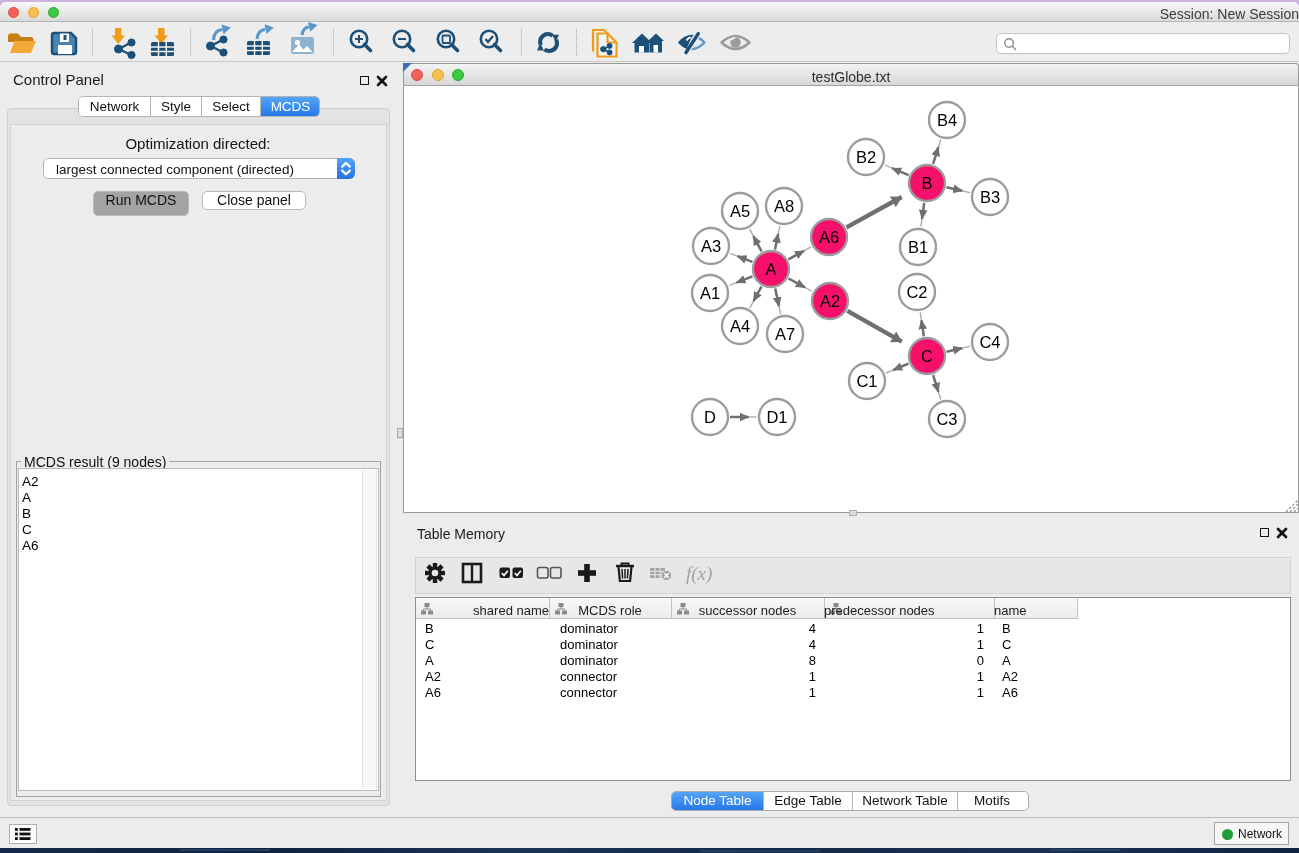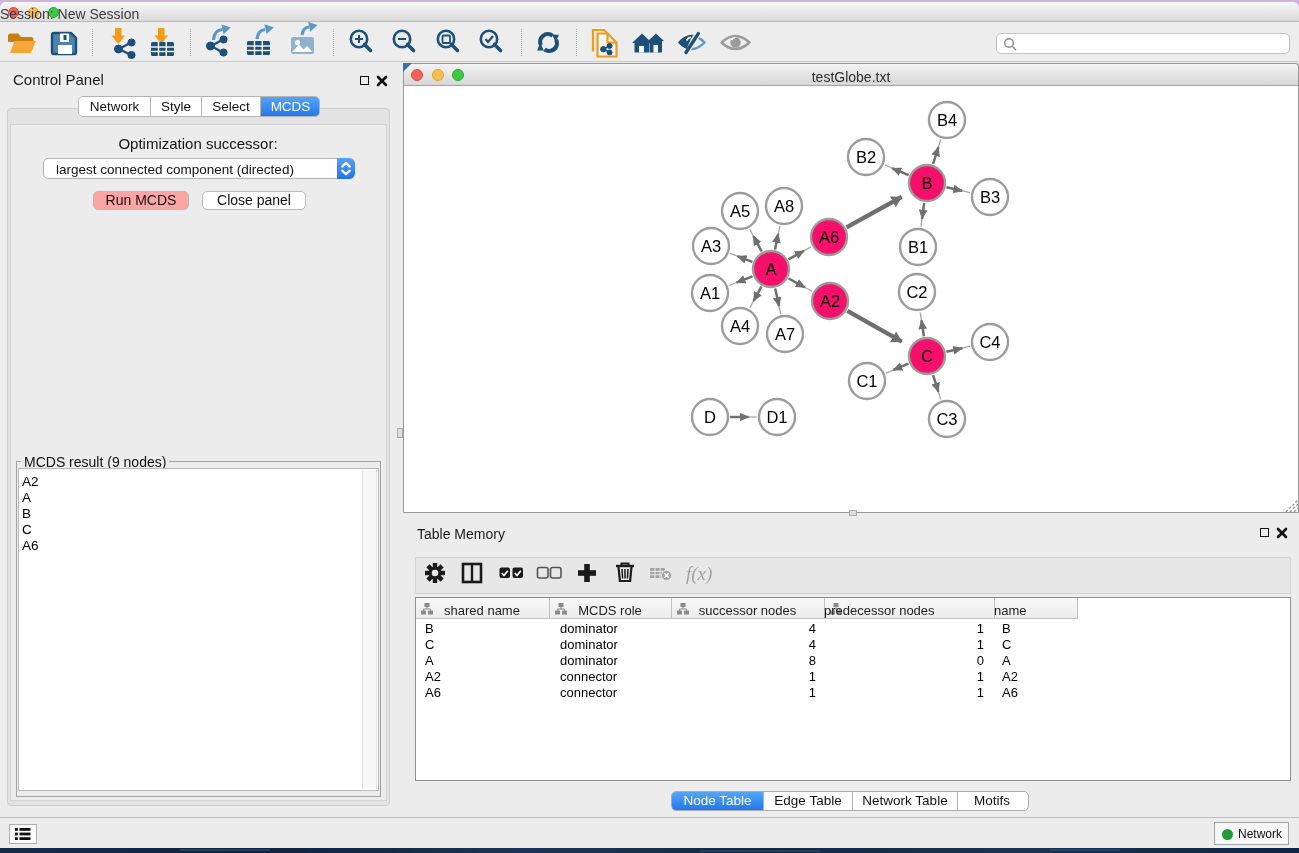--- a/index.html
+++ b/index.html
@@ -12,21 +12,21 @@
 </style></head><body>
 <div style="position:absolute;left:0;top:2px;width:1299px;height:846px;background:#ececec;border-radius:6px 6px 0 0"></div>
 <div style="position:absolute;left:0;top:848px;width:1299px;height:5px;background:linear-gradient(90deg,#152a4a,#0f2240 20%,#1b3356 40%,#122947 60%,#1a3154 80%,#0f2442)"></div>
 <div style="position:absolute;left:180px;top:849px;width:90px;height:2px;background:#2a4a74;opacity:0.7"></div>
 <div style="position:absolute;left:700px;top:850px;width:120px;height:2px;background:#2a4a74;opacity:0.6"></div>
 <div style="position:absolute;left:1050px;top:849px;width:70px;height:2px;background:#2a4a74;opacity:0.7"></div>
 <div style="position:absolute;left:0;top:2px;width:1299px;height:20px;background:linear-gradient(#f7f7f7,#dadada);border-bottom:1px solid #b8b8b8;border-radius:6px 6px 0 0"></div>
 <div style="position:absolute;left:7.5px;top:7px;width:11px;height:11px;border-radius:50%;background:#f3615b;border:1px solid #dd4b43"></div>
 <div style="position:absolute;left:27.5px;top:7px;width:11px;height:11px;border-radius:50%;background:#f6bf50;border:1px solid #dfa428"></div>
 <div style="position:absolute;left:47.5px;top:7px;width:11px;height:11px;border-radius:50%;background:#3ec844;border:1px solid #27ab32"></div>
-<div style="position:absolute;left:0;top:6px;width:1299px;height:14px;text-align:left;font-size:14px;color:#3c3c3c">Session: New Session</div>
+<div style="position:absolute;left:0;top:6px;width:1299px;height:14px;text-align:right;font-size:14px;color:#3c3c3c">Session: New Session</div>
 <div style="position:absolute;left:0;top:22px;width:1299px;height:40px;background:#ededed;border-bottom:1px solid #c9c9c9"></div>
 <div style="position:absolute;left:92px;top:29px;width:0;height:27px;border-left:1px dotted #a9a9a9"></div>
 <div style="position:absolute;left:190px;top:29px;width:0;height:27px;border-left:1px dotted #a9a9a9"></div>
 <div style="position:absolute;left:333px;top:29px;width:0;height:27px;border-left:1px dotted #a9a9a9"></div>
 <div style="position:absolute;left:521px;top:29px;width:0;height:27px;border-left:1px dotted #a9a9a9"></div>
 <div style="position:absolute;left:576px;top:29px;width:0;height:27px;border-left:1px dotted #a9a9a9"></div>
 <svg class="abs" style="left:0;top:0" width="780" height="64">
     <g>
       <path d="M8,53 L8,36 q0,-2.5 2.5,-2.5 l7.5,0 l3,3.5 l10,0 q2.5,0 2.5,2.5 l0,2.5 l-25.5,0 z" fill="#c87e12"></path>
       <path d="M10,53 L14.5,41 l21.5,0 L31,53 z" fill="#f4a737"></path>
@@ -164,29 +164,29 @@
 <div style="position:absolute;left:360px;top:76px;width:9px;height:9px;border:1.6px solid #111"></div>
 <svg class="abs" style="left:376px;top:75px" width="12" height="12">
     <g stroke="#111" stroke-width="2.6" stroke-linecap="round">
       <line x1="2" y1="2" x2="10" y2="10"></line>
       <line x1="10" y1="2" x2="2" y2="10"></line>
     </g>
   </svg>
 <div style="position:absolute;left:7px;top:108px;width:383px;height:698px;background:#e3e3e3;border:1px solid #cecece;border-radius:4px"></div>
 <div style="position:absolute;left:10px;top:124px;width:377px;height:677px;background:#ececec;border:1px solid #d2d2d2"></div>
 <div style="position:absolute;left:78px;top:96px;width:242px;height:21px;border:1px solid #b4b4b4;border-radius:5px;background:#fff;overflow:hidden;white-space:nowrap"><span class="seg" style="width:72px;line-height:19px">Network</span><span class="seg" style="width:51px;line-height:19px">Style</span><span class="seg" style="width:59px;line-height:19px">Select</span><span class="seg selseg" style="width:59px;line-height:19px">MCDS</span></div>
-<div style="position:absolute;left:43px;top:135px;width:310px;text-align:center;font-size:15px;color:#151515">Optimization successor:</div>
+<div style="position:absolute;left:43px;top:135px;width:310px;text-align:center;font-size:15px;color:#151515">Optimization directed:</div>
 <div style="position:absolute;left:43px;top:158px;width:312px;height:21px;background:#fff;border:1px solid #b2b2b2;border-radius:5px">
     <span style="position:absolute;left:12px;top:2.5px;font-size:13.5px;color:#111">largest connected component (directed)</span>
     <span style="position:absolute;right:-1px;top:-1px;width:18px;height:21px;background:linear-gradient(#54a3f6,#2373e5);border-radius:0 6px 6px 0"><svg width="18" height="21">
         <path d="M5.2,8.6 L9,4.9 L12.8,8.6" stroke="#fff" stroke-width="2.2" fill="none" stroke-linecap="round" stroke-linejoin="round"></path>
         <path d="M5.2,12.6 L9,16.3 L12.8,12.6" stroke="#fff" stroke-width="2.2" fill="none" stroke-linecap="round" stroke-linejoin="round"></path>
       </svg></span>
   </div>
-<div style="position:absolute;left:93px;top:191px;width:96px;height:19px;background:#fca5a5;border:1px solid #b9b9b9;border-radius:5px;text-align:center;font-size:14px;line-height:17px;color:#111">Run MCDS</div>
+<div style="position:absolute;left:93px;top:191px;width:96px;height:25px;background:#a3a3a3;border:1px solid #b9b9b9;border-radius:5px;text-align:center;font-size:14px;line-height:17px;color:#111">Run MCDS</div>
 <div style="position:absolute;left:202px;top:191px;width:104px;height:19px;background:#fff;border:1px solid #b9b9b9;border-radius:5px;text-align:center;font-size:14px;line-height:17px;color:#111">Close panel</div>
 <div style="position:absolute;left:16px;top:461px;width:365px;height:336px;border:1px solid #a2a2a2"></div>
 <div style="position:absolute;left:21px;top:454px;font-size:14px;color:#111;background:#ececec;padding:0 3px">MCDS result (9 nodes)</div>
 <div style="position:absolute;left:18px;top:468px;width:361px;height:323px;background:#fff;border:1px solid #b9b9b9">
     <div style="position:absolute;left:3px;top:5px;font-size:13.5px;line-height:16px;color:#000">A2<br>A<br>B<br>C<br>A6</div>
     <div style="position:absolute;left:343px;top:1px;width:15px;height:319px;background:#f7f7f7;border-left:1px solid #e4e4e4;border-right:1px solid #e4e4e4"></div>
   </div>
 <div style="position:absolute;left:396.5px;top:428px;width:6px;height:10px;background:#dcdcdc;border:1px solid #ababab"></div>
 <div style="position:absolute;left:403px;top:63px;width:896px;height:450px;background:#fff;border:1px solid #999;border-radius:4px 4px 0 0"></div>
 <div style="position:absolute;left:403px;top:63px;width:896px;height:23px;background:linear-gradient(#f3f3f3,#d7d7d7);border:1px solid #999;border-bottom:1px solid #a3a3a3;border-radius:4px 4px 0 0"></div>
@@ -366,21 +366,21 @@
       <rect x="0" y="7.5" width="5" height="4"></rect>
       <rect x="7" y="7.5" width="5" height="4"></rect>
       <g stroke="#8a8a8a" stroke-width="1">
         <line x1="6" y1="4" x2="6" y2="6"></line>
         <line x1="2.5" y1="6" x2="9.5" y2="6"></line>
         <line x1="2.5" y1="6" x2="2.5" y2="7.5"></line>
         <line x1="9.5" y1="6" x2="9.5" y2="7.5"></line>
       </g>
     </g>
   </svg>
-<div style="position:absolute;left:415px;top:603px;width:134px;text-align:center;font-size:13px;color:#222">shared name</div>
+<div style="position:absolute;left:415px;top:603px;width:134px;text-align:right;font-size:13px;color:#222">shared name</div>
 <svg class="abs" style="left:555px;top:603px" width="12" height="12">
     <g fill="#8a8a8a">
       <rect x="3.5" y="0" width="5" height="4"></rect>
       <rect x="0" y="7.5" width="5" height="4"></rect>
       <rect x="7" y="7.5" width="5" height="4"></rect>
       <g stroke="#8a8a8a" stroke-width="1">
         <line x1="6" y1="4" x2="6" y2="6"></line>
         <line x1="2.5" y1="6" x2="9.5" y2="6"></line>
         <line x1="2.5" y1="6" x2="2.5" y2="7.5"></line>
         <line x1="9.5" y1="6" x2="9.5" y2="7.5"></line>

